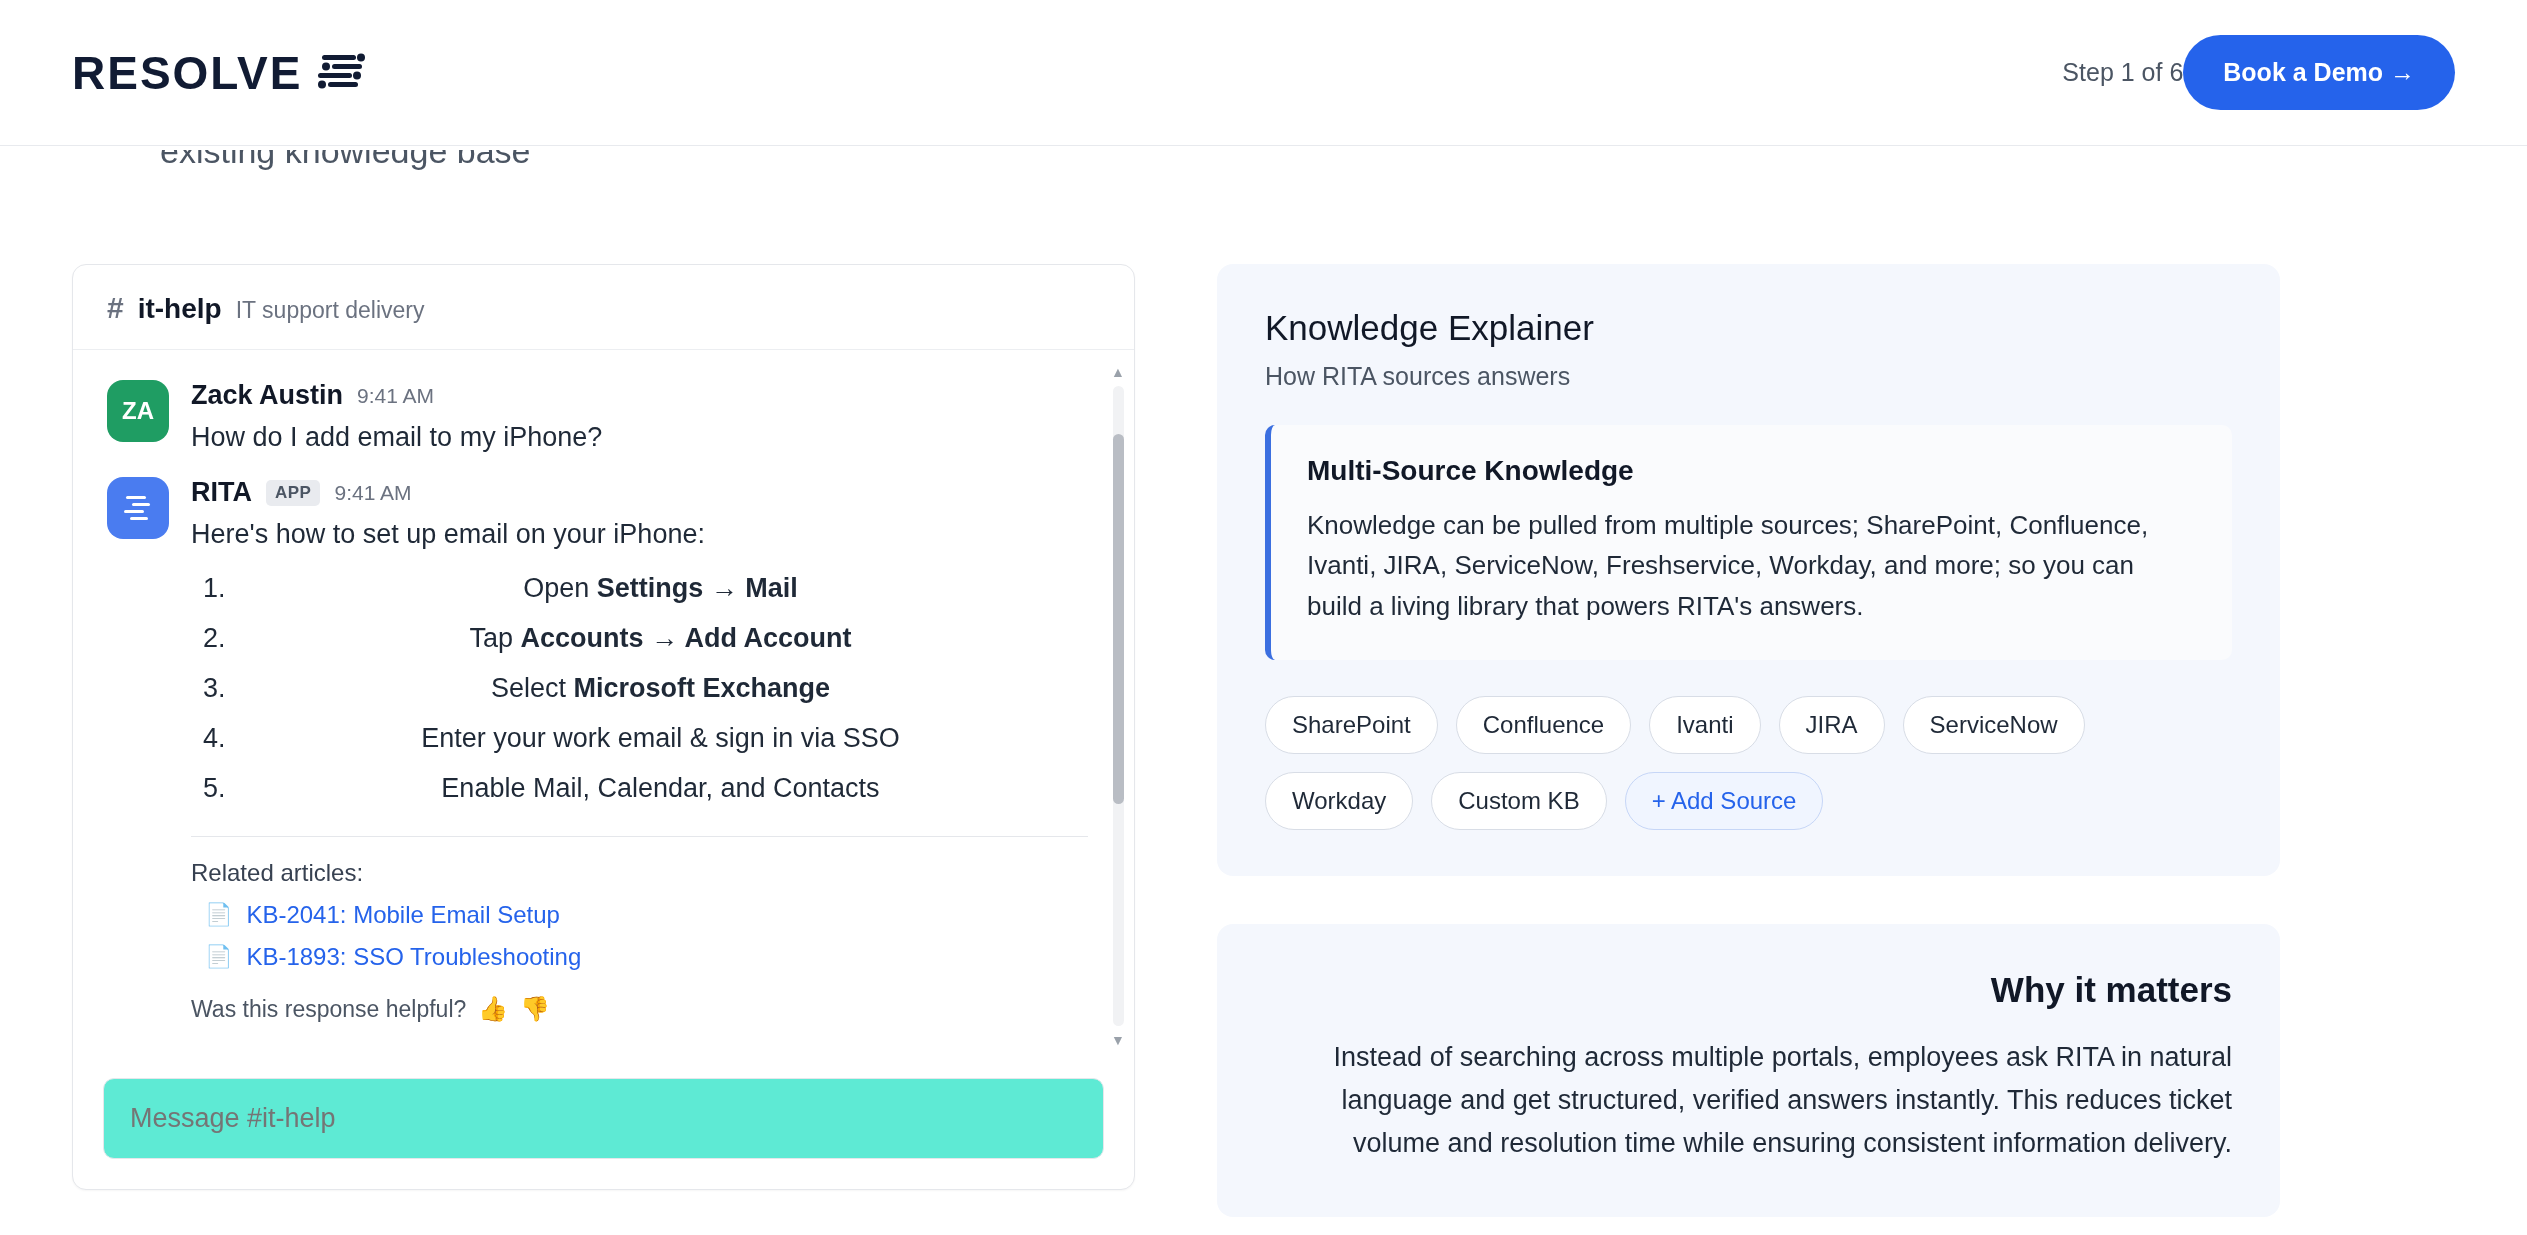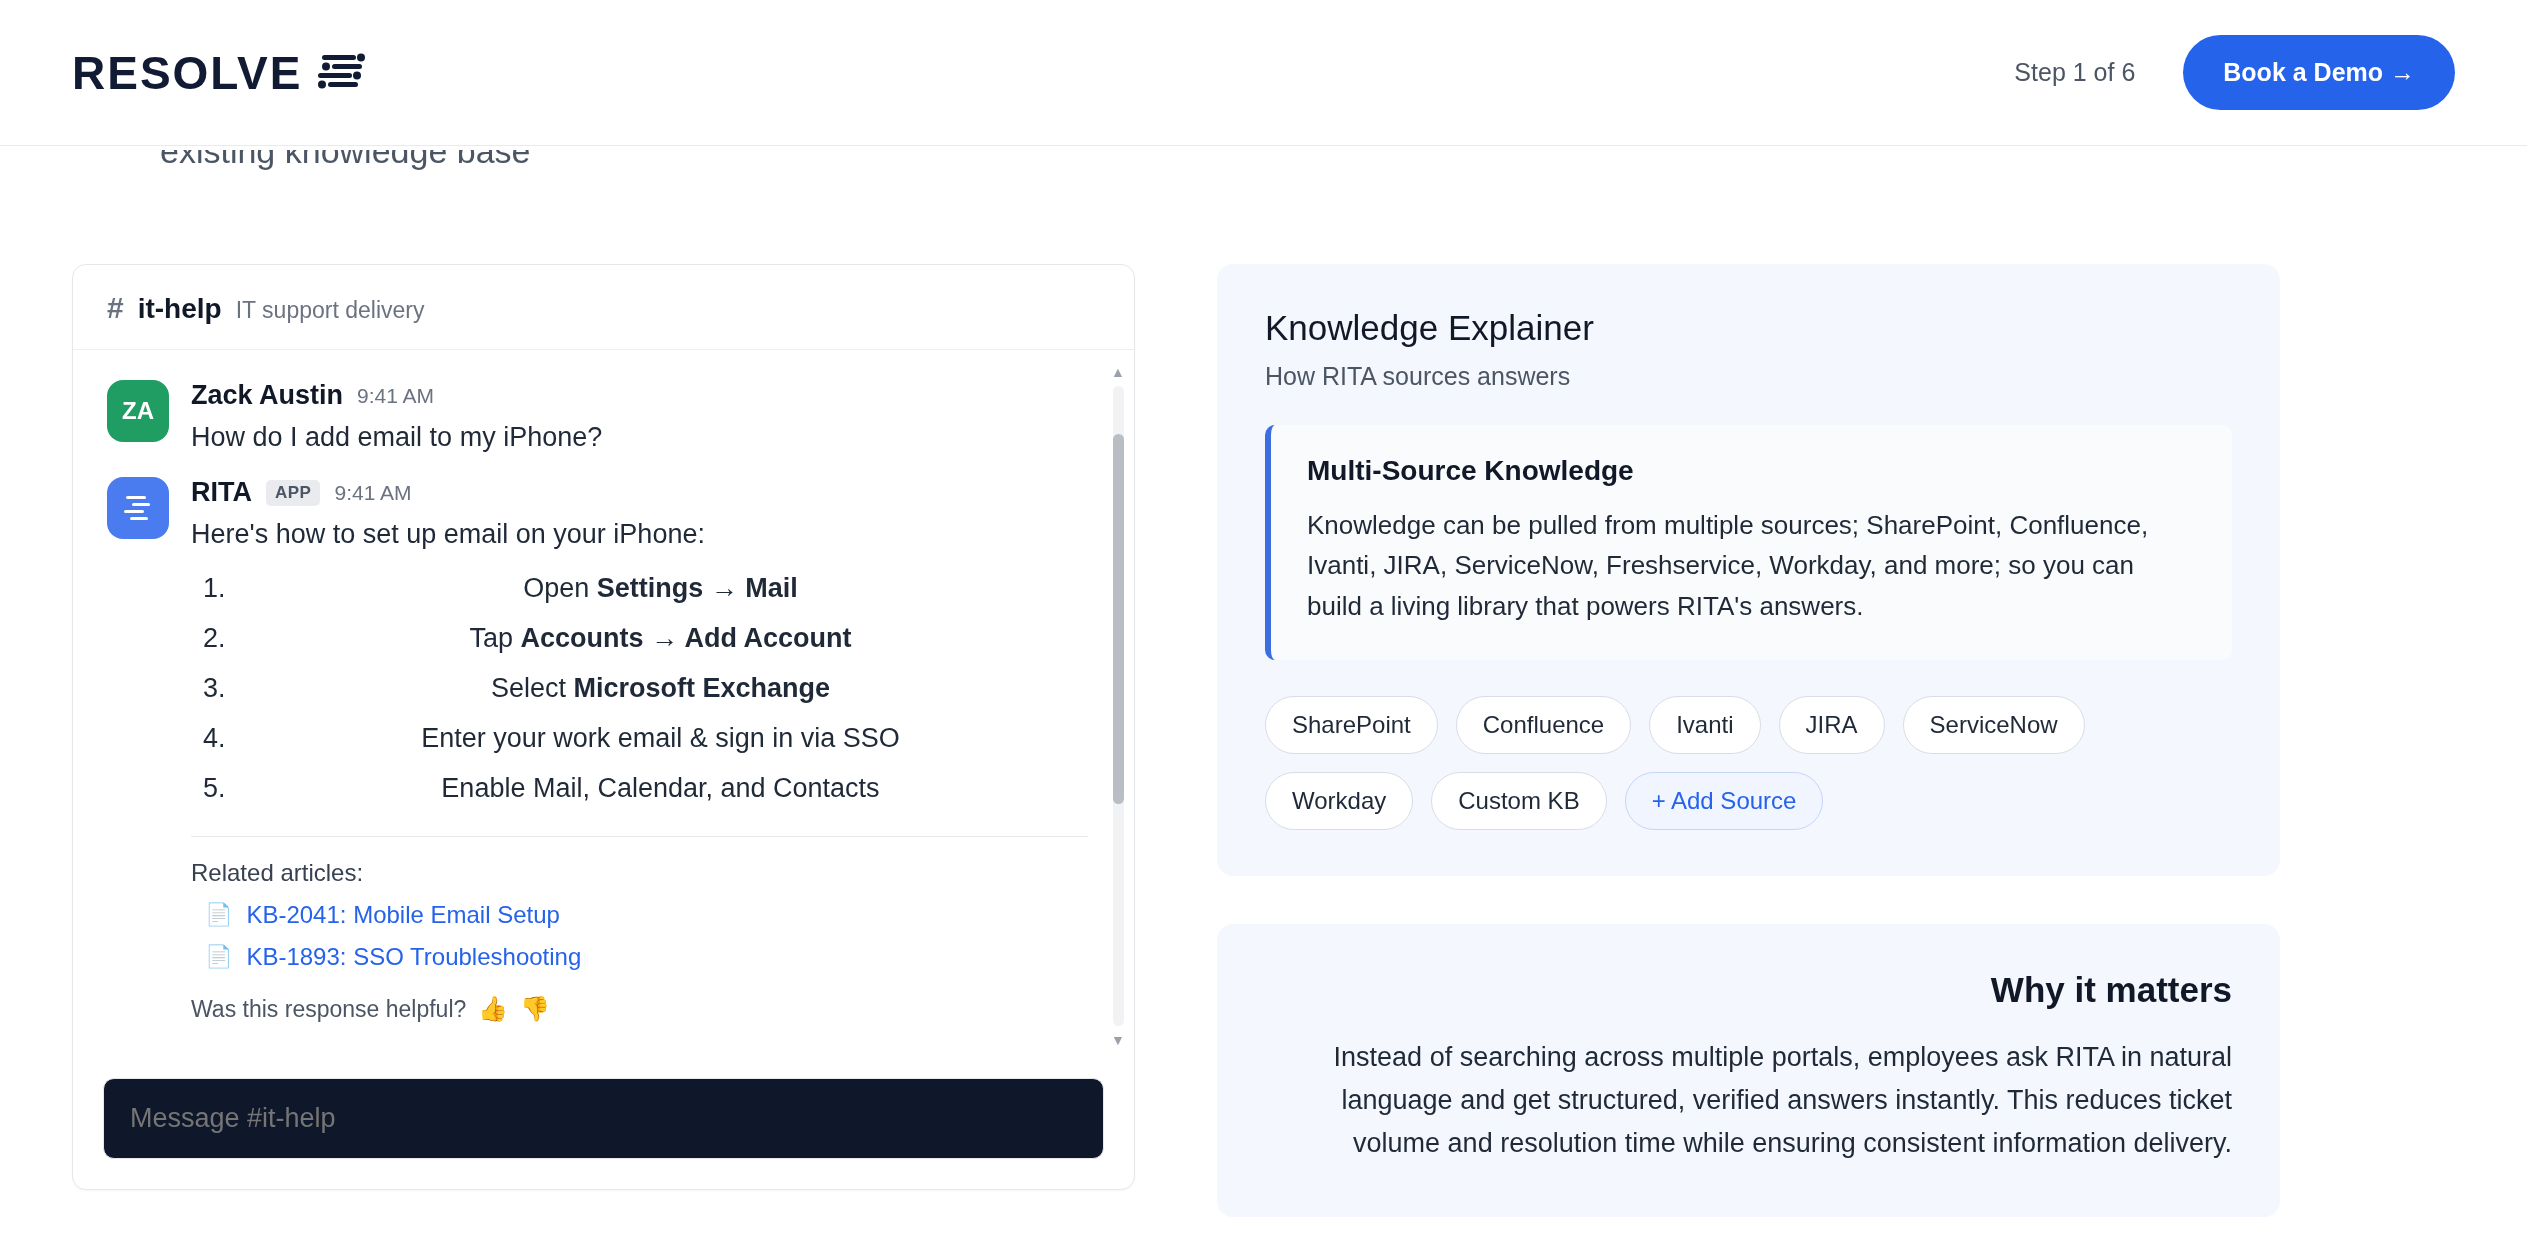--- a/index.html
+++ b/index.html
@@ -32,21 +32,20 @@
     font-weight: bold;
     letter-spacing: 2px;
     color: #111b33;
     font-family: "Liberation Sans", sans-serif;
   }
   .logo-mark { width: 52px; height: 44px; }
   .header-right {
     margin-left: auto;
     display: flex;
     align-items: center;
-    gap: 48px;
   }
   .step-label {
     font-size: 25px;
     color: #4b5563;
   }
   .demo-btn {
     background: #2563eb;
     color: #fff;
     border: none;
     border-radius: 999px;
@@ -150,21 +149,21 @@
 
   .chat-input-wrap { padding: 22px 30px 30px 30px; }
   .chat-input {
     width: 100%;
     border: 1px solid #e5e7eb;
     border-radius: 11px;
     padding: 24px 26px;
     font-size: 27px;
     color: #6b7280;
     font-family: "Liberation Sans", sans-serif;
-    background: #0f172a;
+    background: #5eead4;
     outline: none;
   }
 
   
   .panel {
     background: #f4f7fd;
     border-radius: 16px;
     padding: 44px 48px 46px 48px;
     margin-bottom: 48px;
   }

